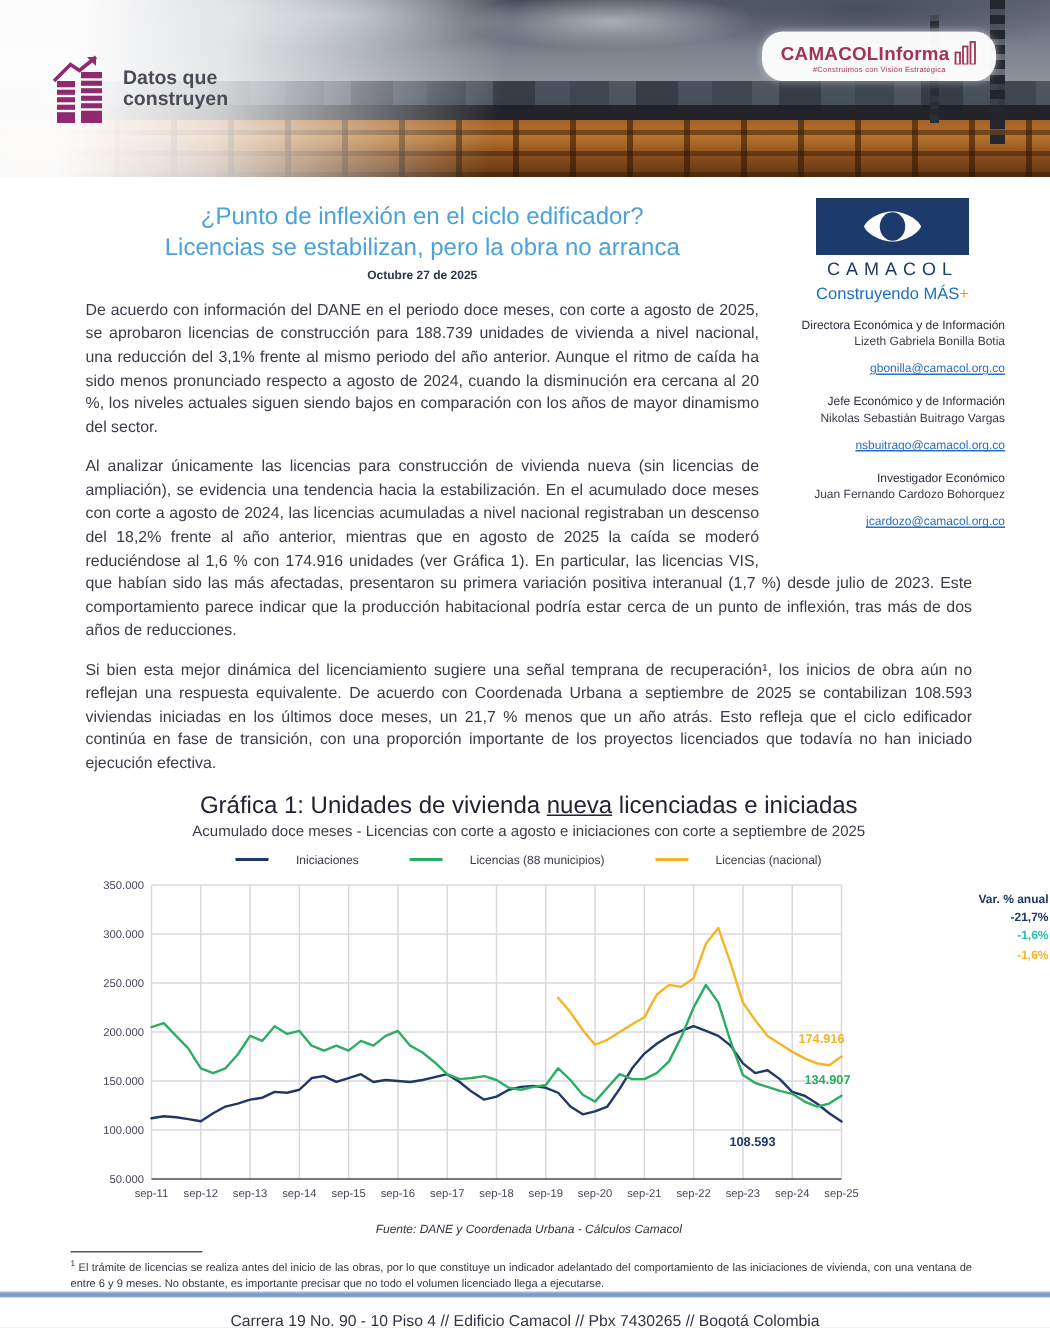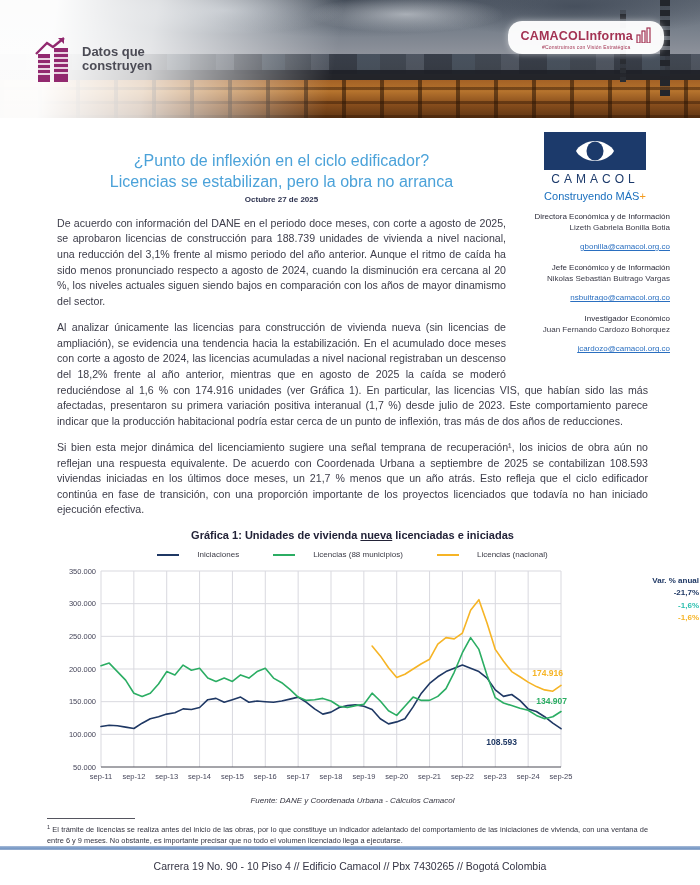--- a/index.html
+++ b/index.html
@@ -47,29 +47,29 @@
   .sidebar { float:right; width:150px; margin:2px -22px 8px 14px; text-align:right; }
   .logo-box { width:102px; height:38px; background:#1c3a6b; margin:0 auto 2px; display:flex; align-items:center; justify-content:center; }
   .camacol-word { font-size:12px; letter-spacing:4px; color:#1c3a6b; text-align:center; font-weight:500; margin-bottom:4px; }
   .slogan { text-align:center; font-size:11px; font-weight:normal; color:#1a6fbe; margin-bottom:9px; }
   .slogan .plus { color:#f49b1f; }
   .contact { margin-bottom:7px; line-height:1.38; }
   .contact .role { font-size:8px; font-weight:normal; color:#2c2c3a; }
   .contact .name { font-size:8px; color:#3c3c49; }
   .contact a { font-size:8px; color:#2a6fc0; text-decoration:underline; cursor:pointer; }
 
-  .title-block { text-align:center; margin:20px 0 12px; }
+  .title-block { text-align:center; margin:4px 0 12px; }
   .title-line { font-size:16px; color:#4ba2d9; line-height:1.34; }
   .doc-date { font-size:8px; font-weight:600; color:#2e3350; margin-top:2px; }
 
   .body-par { font-size:10.6px; color:#3c3c49; line-height:1.47; text-align:justify; margin-bottom:11px; }
 
   
   .chart-block { clear:both; text-align:center; margin-top:4px; }
-  .chart-title { font-size:11px; font-weight:bold; color:#232338; }
+  .chart-title { font-size:16px; font-weight:normal; color:#232338; }
   .chart-title .u { text-decoration:underline; }
   .chart-subtitle { font-size:10px; color:#3c3c49; margin-top:2px; }
   .legend { display:flex; justify-content:center; gap:34px; margin:9px 0 2px; }
   .legend-item { display:flex; align-items:center; gap:18px; font-size:8px; color:#3a3a45; }
   .legend-swatch { width:22px; height:2px; display:inline-block; }
   .chart-row { position:relative; width:644px; margin:0 auto; display:flex; align-items:flex-start; }
   .var-block { width:82px; margin-top:14px; text-align:right; font-size:8px; line-height:1.55; }
   .var-header { color:#1f3864; font-weight:bold; }
   .var-value { font-weight:bold; }
   .chart-source { font-size:8px; color:#33333f; margin-top:3px;font-style:italic; }
@@ -172,20 +172,21 @@
       <div class="title-line">Licencias se estabilizan, pero la obra no arranca</div>
       <div class="doc-date">Octubre 27 de 2025</div>
     </div>
 
     <p class="body-par">De acuerdo con información del DANE en el periodo doce meses, con corte a agosto de 2025, se aprobaron licencias de construcción para 188.739 unidades de vivienda a nivel nacional, una reducción del 3,1% frente al mismo periodo del año anterior. Aunque el ritmo de caída ha sido menos pronunciado respecto a agosto de 2024, cuando la disminución era cercana al 20 %, los niveles actuales siguen siendo bajos en comparación con los años de mayor dinamismo del sector.</p>
     <p class="body-par">Al analizar únicamente las licencias para construcción de vivienda nueva (sin licencias de ampliación), se evidencia una tendencia hacia la estabilización. En el acumulado doce meses con corte a agosto de 2024, las licencias acumuladas a nivel nacional registraban un descenso del 18,2% frente al año anterior, mientras que en agosto de 2025 la caída se moderó reduciéndose al 1,6 % con 174.916 unidades (ver Gráfica 1). En particular, las licencias VIS, que habían sido las más afectadas, presentaron su primera variación positiva interanual (1,7 %) desde julio de 2023. Este comportamiento parece indicar que la producción habitacional podría estar cerca de un punto de inflexión, tras más de dos años de reducciones.</p>
     <p class="body-par">Si bien esta mejor dinámica del licenciamiento sugiere una señal temprana de recuperación¹, los inicios de obra aún no reflejan una respuesta equivalente. De acuerdo con Coordenada Urbana a septiembre de 2025 se contabilizan 108.593 viviendas iniciadas en los últimos doce meses, un 21,7 % menos que un año atrás. Esto refleja que el ciclo edificador continúa en fase de transición, con una proporción importante de los proyectos licenciados que todavía no han iniciado ejecución efectiva.</p>
 
     <div class="chart-block">
       <div class="chart-title"><span>Gráfica 1: Unidades de vivienda </span><span class="u">nueva</span><span> licenciadas e iniciadas</span></div>
+      <div class="chart-subtitle">Acumulado doce meses - Licencias con corte a agosto e iniciaciones con corte a septiembre de 2025</div>
 
       <div class="legend">
         <div class="legend-item">
           <span class="legend-swatch" style="background: rgb(31, 56, 100);"></span>
           <span>Iniciaciones</span>
         </div>
         <div class="legend-item">
           <span class="legend-swatch" style="background: rgb(43, 173, 99);"></span>
           <span>Licencias (88 municipios)</span>
         </div>

